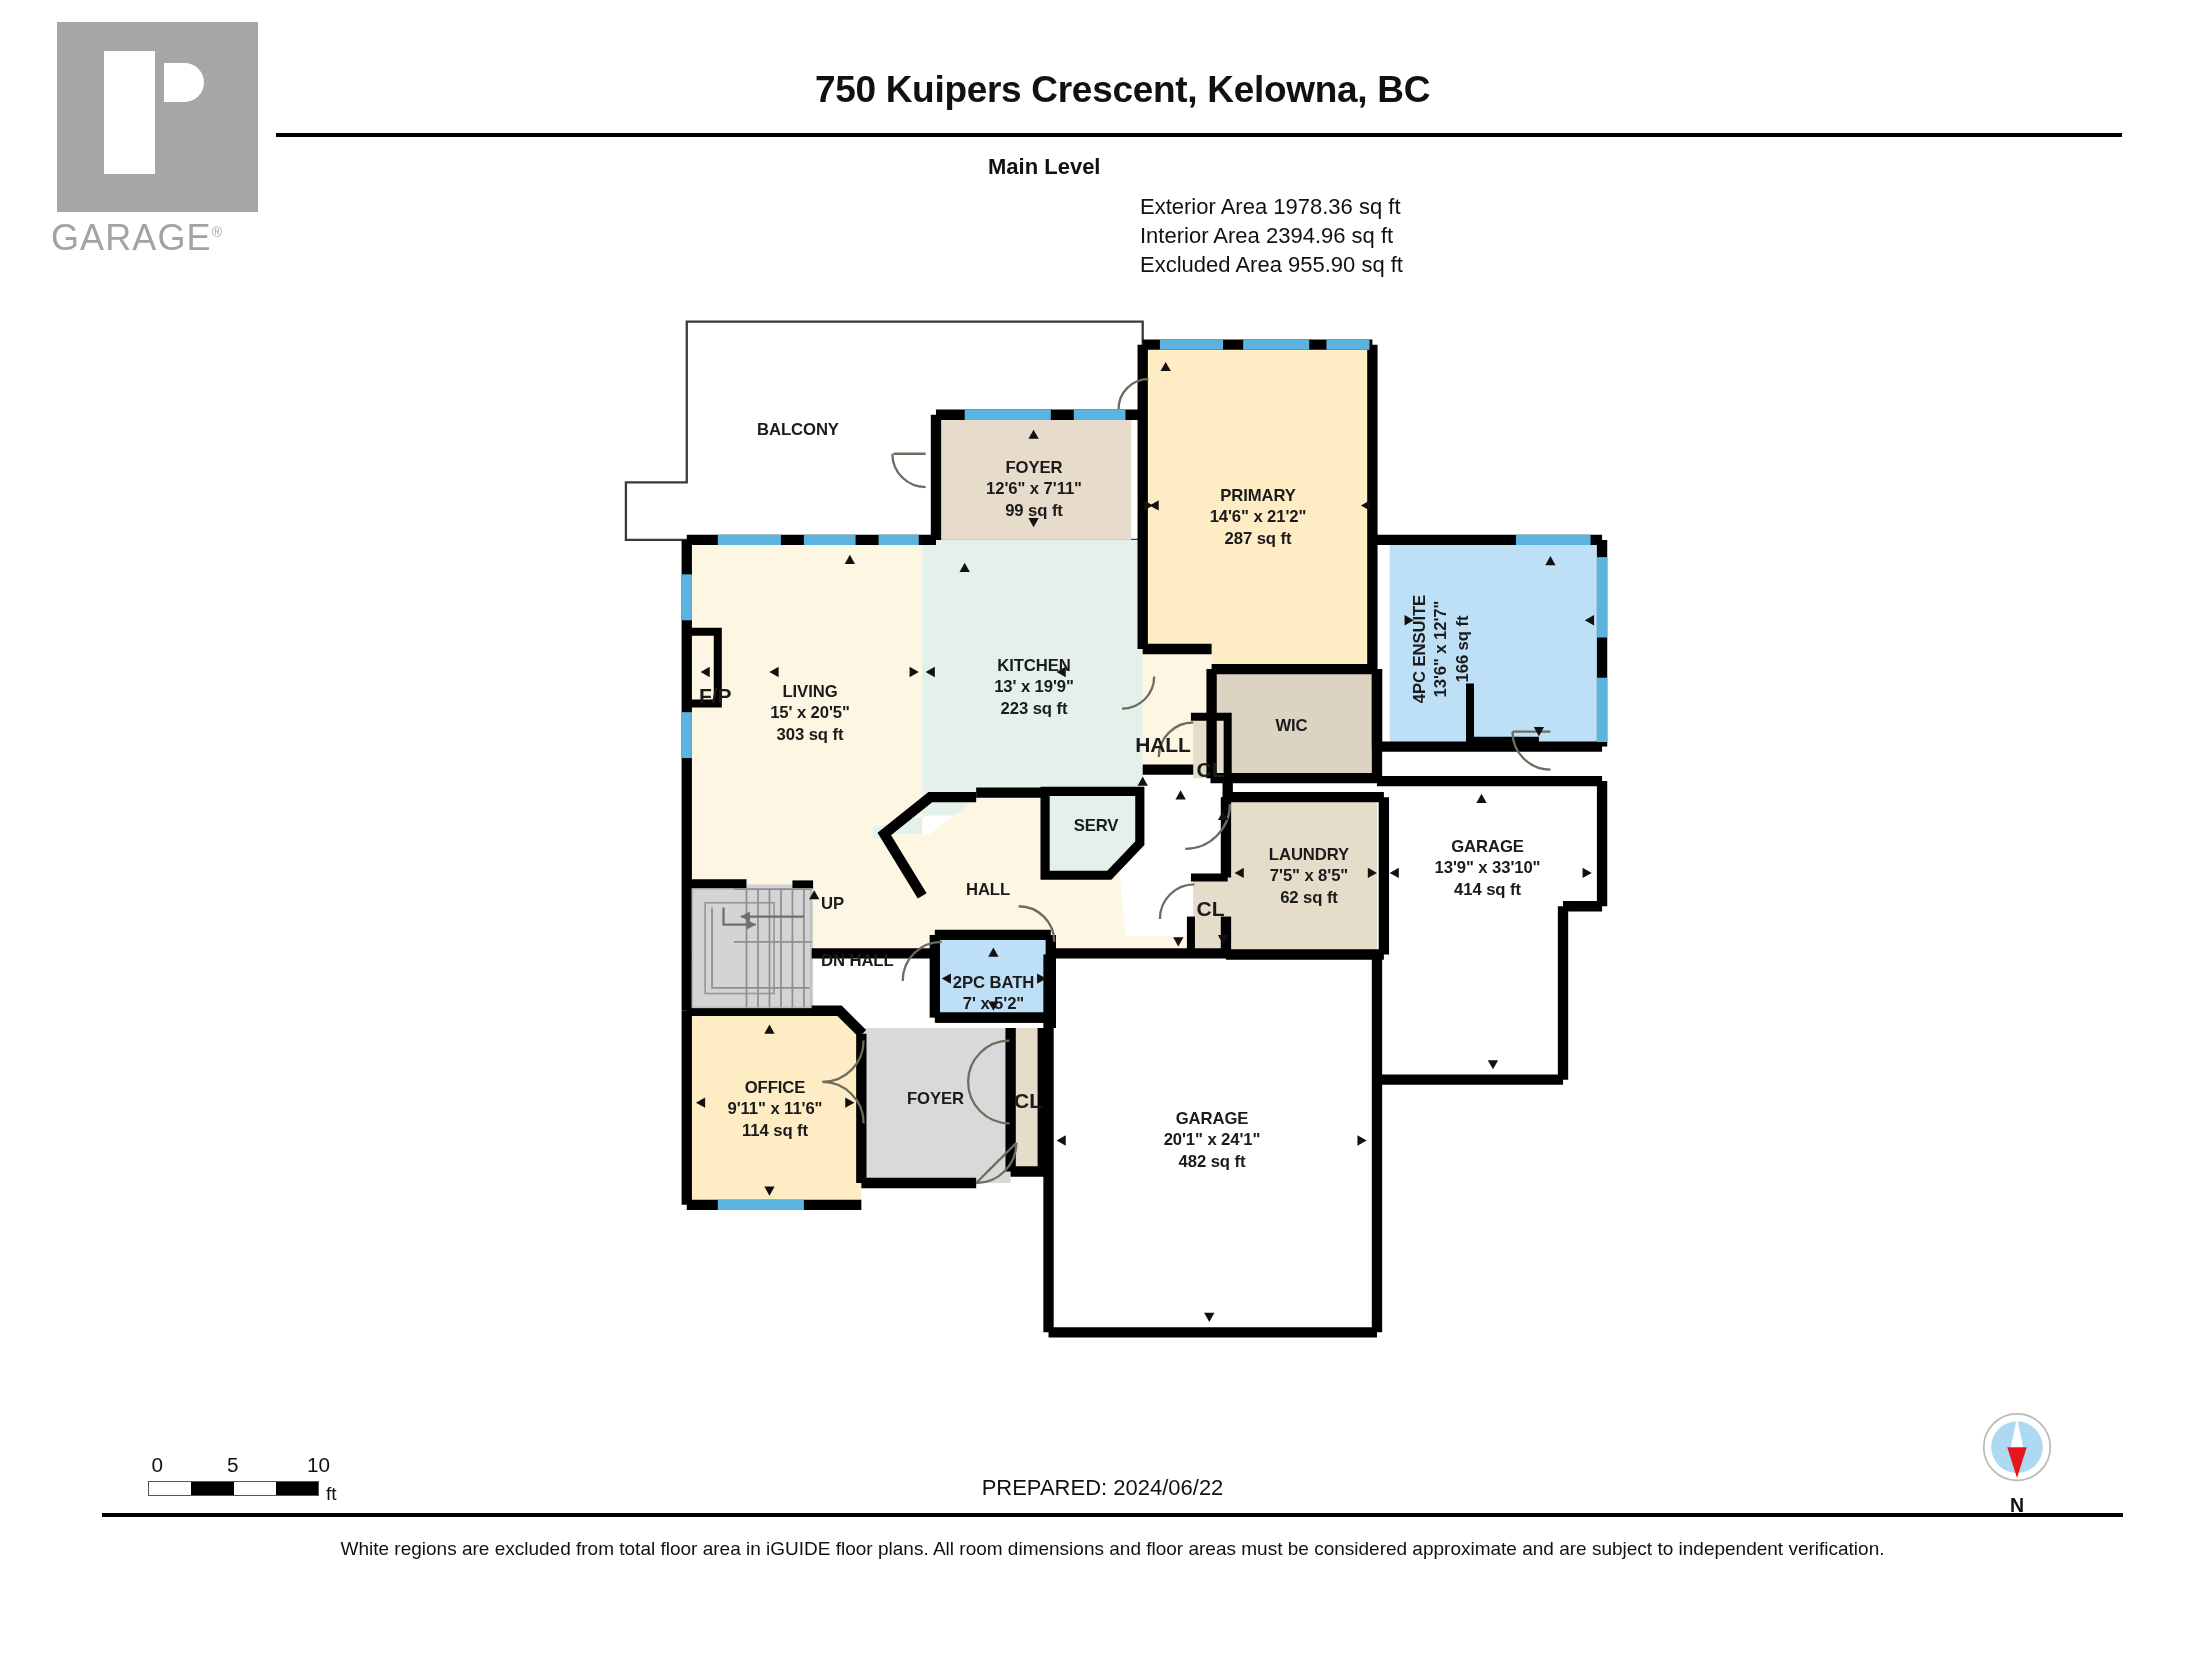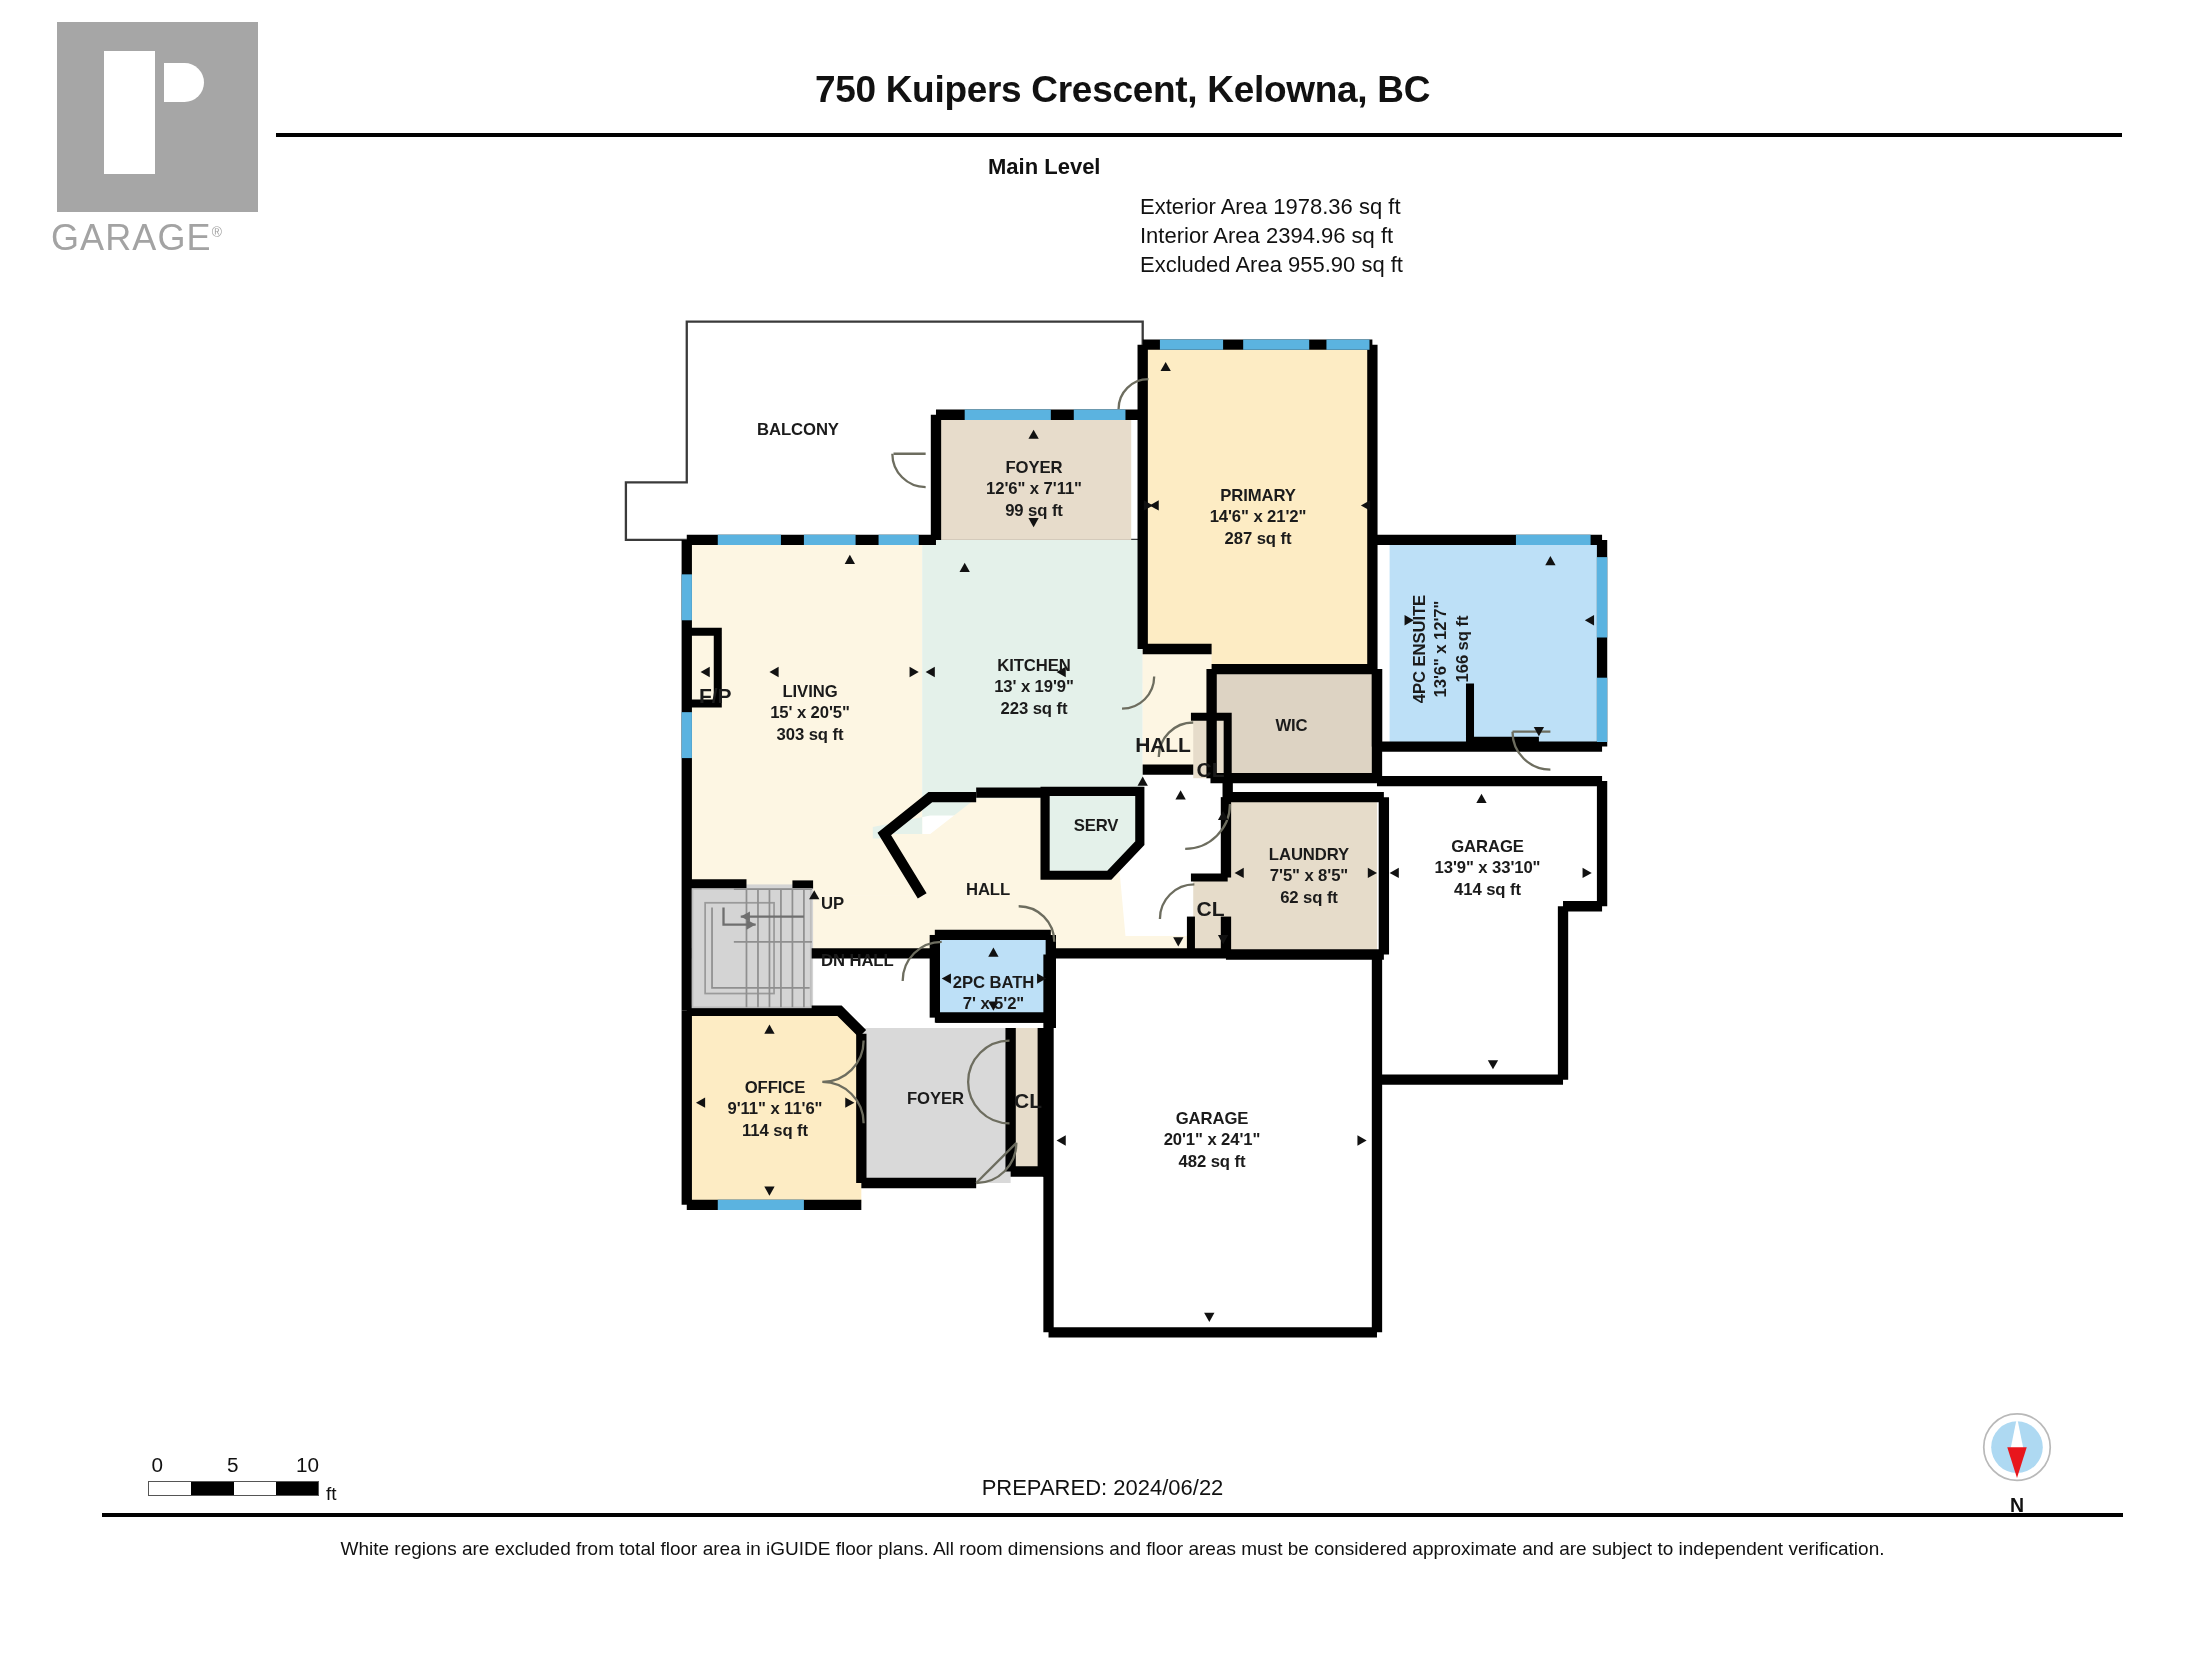--- a/index.html
+++ b/index.html
@@ -407,21 +407,21 @@
   <div class="rlbl" style="left:1143px;top:1108px;width:138px;">
     <div>GARAGE</div>
     <div class="dim">20'1" x 24'1"</div>
     <div class="dim">482 sq ft</div>
   </div>
 </div>
 
 <div id="scale-nums">
   <b style="left:19.5px;">0</b>
   <b style="left:95px;">5</b>
-  <b style="left:164px;">10</b>
+  <b style="left:175px;">10</b>
 </div>
 <div id="scalebar">
   <span></span>
   <span></span>
   <span></span>
   <span></span>
 </div>
 <div id="scale-ft">ft</div>
 
 <div id="prepared">PREPARED: 2024/06/22</div>

